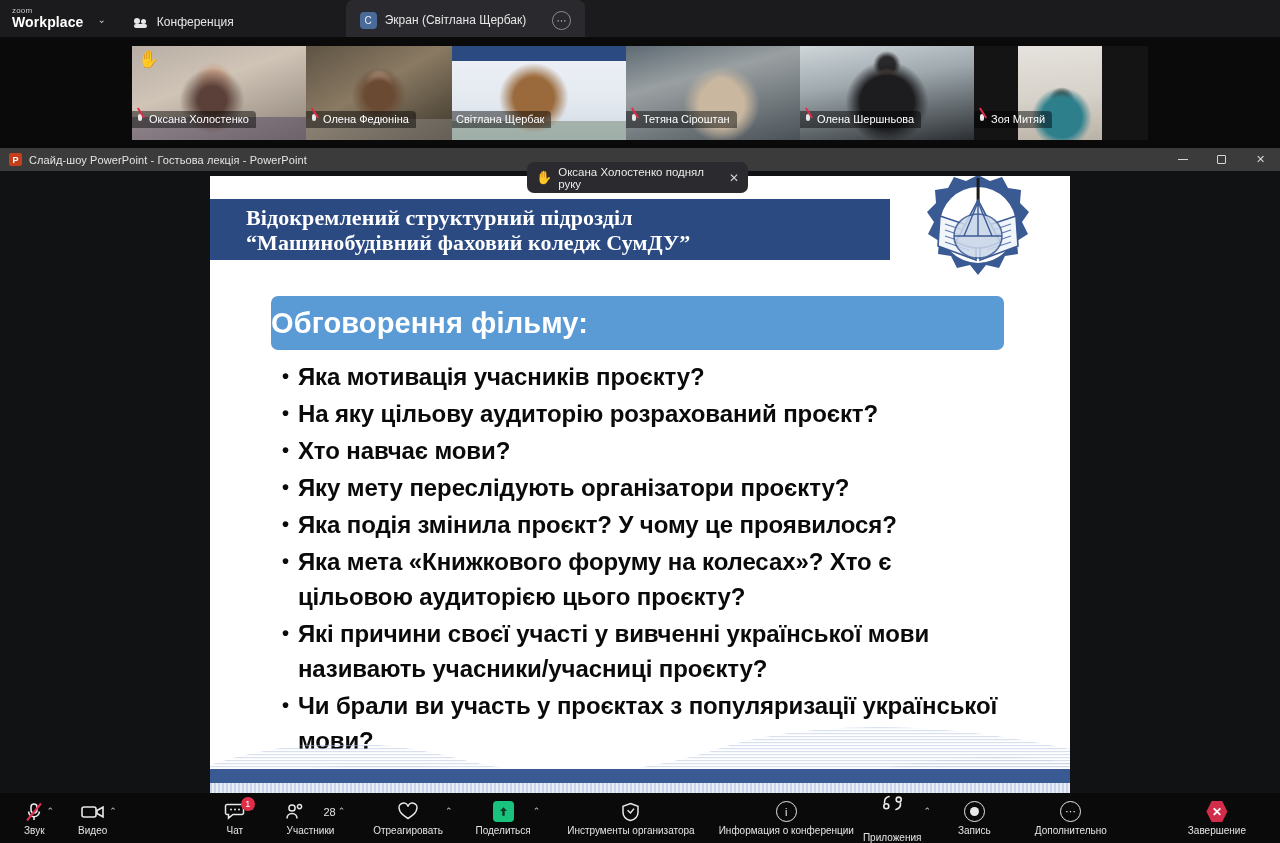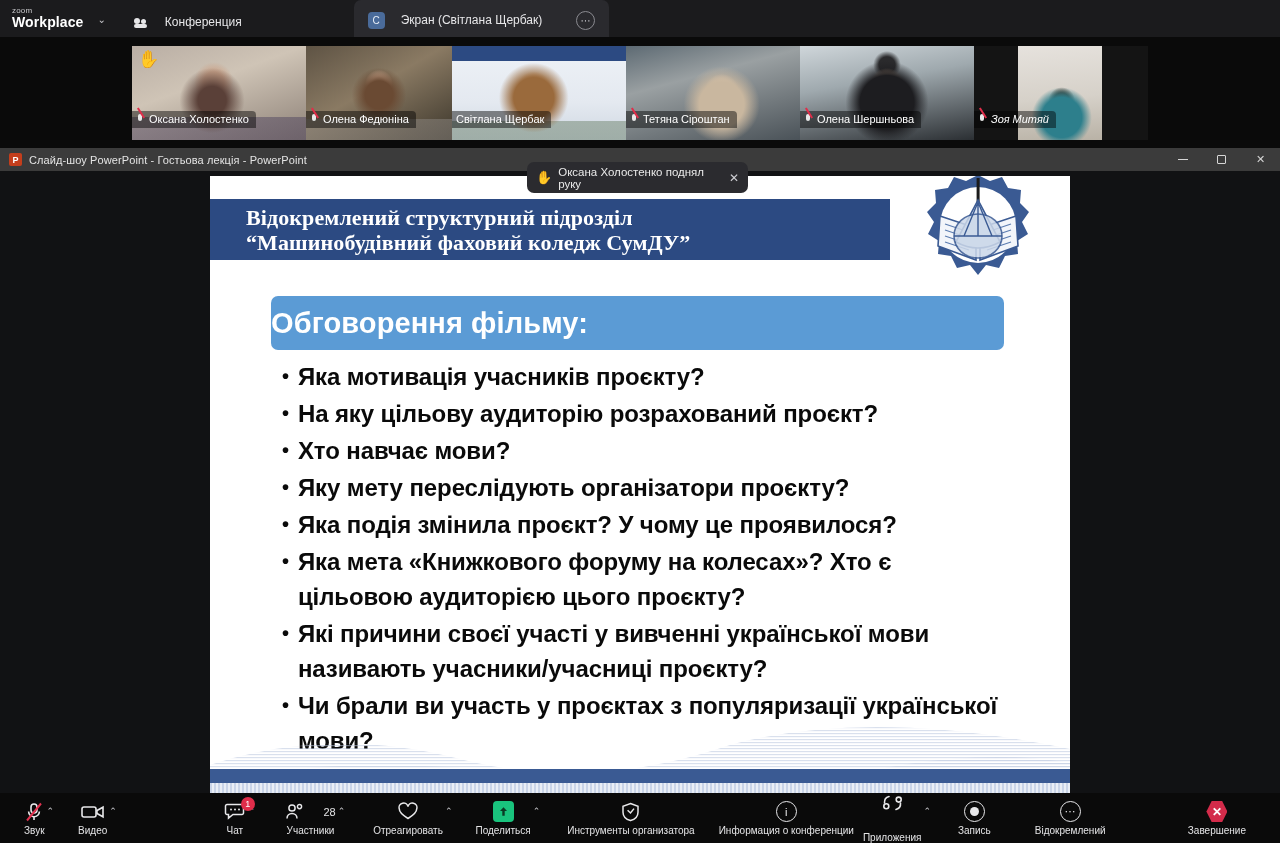--- a/index.html
+++ b/index.html
@@ -20,21 +20,21 @@
     display: flex; flex-direction: column; justify-content: center;
     padding: 0 10px 2px 12px; height: 37px;
   }
   .brand-small { color: #c9c9cc; font-size: 8px; line-height: 9px; letter-spacing: .2px; }
   .brand-big { color: #ffffff; font-size: 14px; font-weight: bold; line-height: 15px; letter-spacing: .1px; }
   .hdr-caret {
     color: #c7c7cb; font-size: 10px; padding: 0 14px 12px 4px; height: 37px;
     display: flex; align-items: flex-end;
   }
   .hdr-tab {
-    display: flex; align-items: center; gap: 16px;
+    display: flex; align-items: center; gap: 8px;
     height: 30px; padding: 0 14px; margin-bottom: 0;
     color: #e6e6e8; font-size: 12px; border-radius: 7px 7px 0 0;
   }
   .hdr-tab.active { background: #2a2a2e; height: 37px; padding-top:3px; }
   .people-ico { display:inline-block; width:15px; height:12px; position:relative; }
   .people-ico:before{content:"";position:absolute;left:0;top:2px;width:6px;height:6px;border-radius:50%;background:#e6e6e8;}
   .people-ico:after{content:"";position:absolute;left:7px;top:3px;width:5px;height:5px;border-radius:50%;background:#e6e6e8;}
   .people-base{position:absolute;left:0;bottom:0;width:13px;height:4px;border-radius:3px;background:#e6e6e8;}
   .tab-sq {
     width: 17px; height: 17px; border-radius: 4px; background: #4a6b9a;
@@ -252,21 +252,21 @@
 
     <div class="tile" style="width:174px;">
       <div class="bg" style="background:linear-gradient(170deg,#cfd6da 0%,#9fa9ae 38%,#2b2f33 100%);"></div>
       <div class="bg" style="background:radial-gradient(circle at 50% 60%, #1d1d20 0 26%, rgba(29,29,32,0) 40%),radial-gradient(circle at 50% 42%, #dfb997 0 10%, rgba(223,185,151,0) 17%),radial-gradient(circle at 50% 20%, #2a2a2c 0 7%, rgba(42,42,44,0) 12%);"></div>
       <div class="name-badge">
         <span class="mic-off"></span>
         <span>Олена Шершньова</span>
       </div>
     </div>
 
-    <div class="tile" style="width:174px;background:#a16207;font-style:italic;">
+    <div class="tile" style="width:174px;background:#a16207;">
       <div class="bg" style="background:#141414;"></div>
       <div class="bg" style="left:44px;right:46px;background:linear-gradient(175deg,#e6e2dd 0%,#d6d1c9 55%,#b9b2a6 100%);"></div>
       <div class="bg" style="left:44px;right:46px;background:radial-gradient(circle at 52% 76%, #2d7f8c 0 24%, rgba(45,127,140,0) 36%),radial-gradient(circle at 52% 58%, #4a3528 0 11%, rgba(74,53,40,0) 19%);"></div>
       <div class="name-badge">
         <span class="mic-off"></span>
         <span>Зоя Митяй</span>
       </div>
     </div>
   </div>
 
@@ -491,21 +491,21 @@
             <span class="fill"></span>
           </div>
       </div>
       <div class="tb-lbl">Запись</div>
     </div>
 
     <div class="tb-item" style="margin-left:44px;">
       <div class="tb-ico">
         <div class="circ" style="letter-spacing:.5px;">⋯</div>
       </div>
-      <div class="tb-lbl">Відокремлений</div>
+      <div class="tb-lbl">Дополнительно</div>
     </div>
 
     <div class="tb-item" style="margin-left:auto;margin-right:34px;">
       <div class="tb-ico">
         <div class="end-hex">✕</div>
       </div>
       <div class="tb-lbl end-lbl">Завершение</div>
     </div>
 
   </div>

